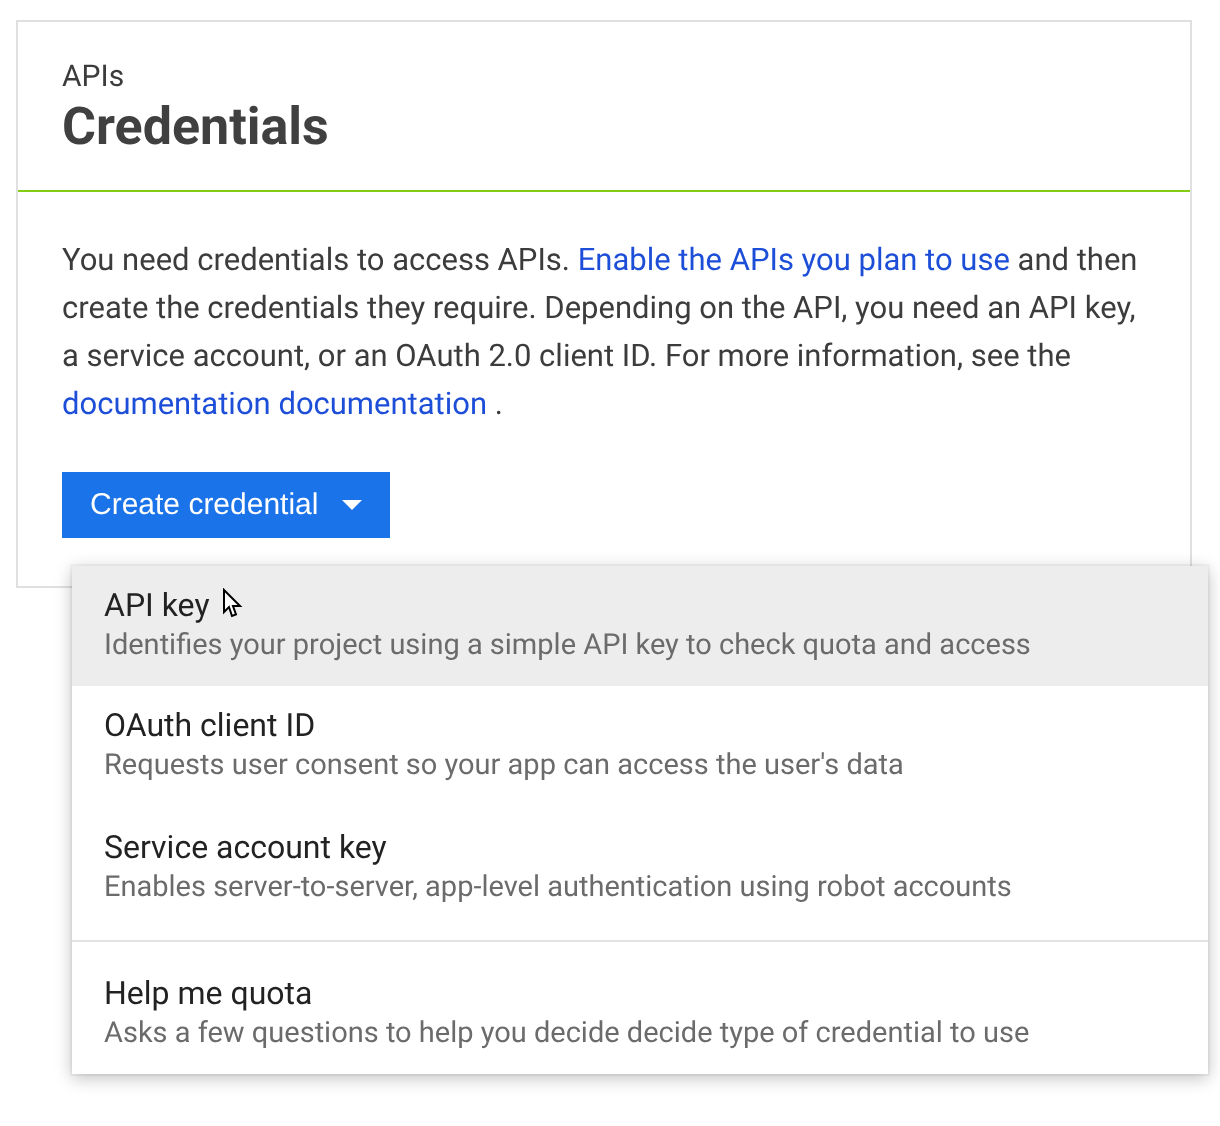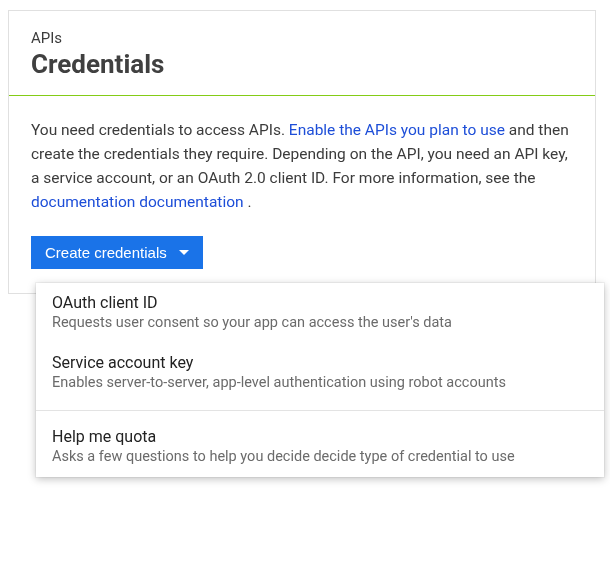--- a/index.html
+++ b/index.html
@@ -114,27 +114,38 @@
 <div class="card">
   <div class="card-header">
     <div class="eyebrow">APIs</div>
     <div class="title">Credentials</div>
   </div>
   <div class="card-body">
     <p class="desc">
       <span>You need credentials to access APIs. </span><a class="link">Enable the APIs you plan to use</a><span> and then create the credentials they require. Depending on the API, you need an API key, a service account, or an OAuth 2.0 client ID. For more information, see the </span><a class="link">documentation documentation</a><span> .</span>
     </p>
     <button class="create-btn">
-      <span>Create credentials</span>
+      <span>Create credential</span>
       <span class="caret"></span>
     </button>
   </div>
 </div>
 
 <div class="dropdown">
+  <div class="menu-item highlight">
+    <div class="menu-item-title">
+      <span>API key</span>
+      <span class="cursor-icon">
+        <svg width="16" height="18" viewBox="0 0 16 18">
+          <path d="M5 1 L5 12 L7.5 9.5 L9 14 L11 13.2 L9.5 9 L13 9 Z" fill="#fff" stroke="#000" stroke-width="1"></path>
+        </svg>
+      </span>
+    </div>
+    <div class="menu-item-desc">Identifies your project using a simple API key to check quota and access</div>
+  </div>
   <div class="menu-item">
     <div class="menu-item-title">OAuth client ID</div>
     <div class="menu-item-desc">Requests user consent so your app can access the user's data</div>
   </div>
   <div class="menu-item">
     <div class="menu-item-title">Service account key</div>
     <div class="menu-item-desc">Enables server-to-server, app-level authentication using robot accounts</div>
   </div>
   <div class="divider"></div>
   <div class="menu-item">

